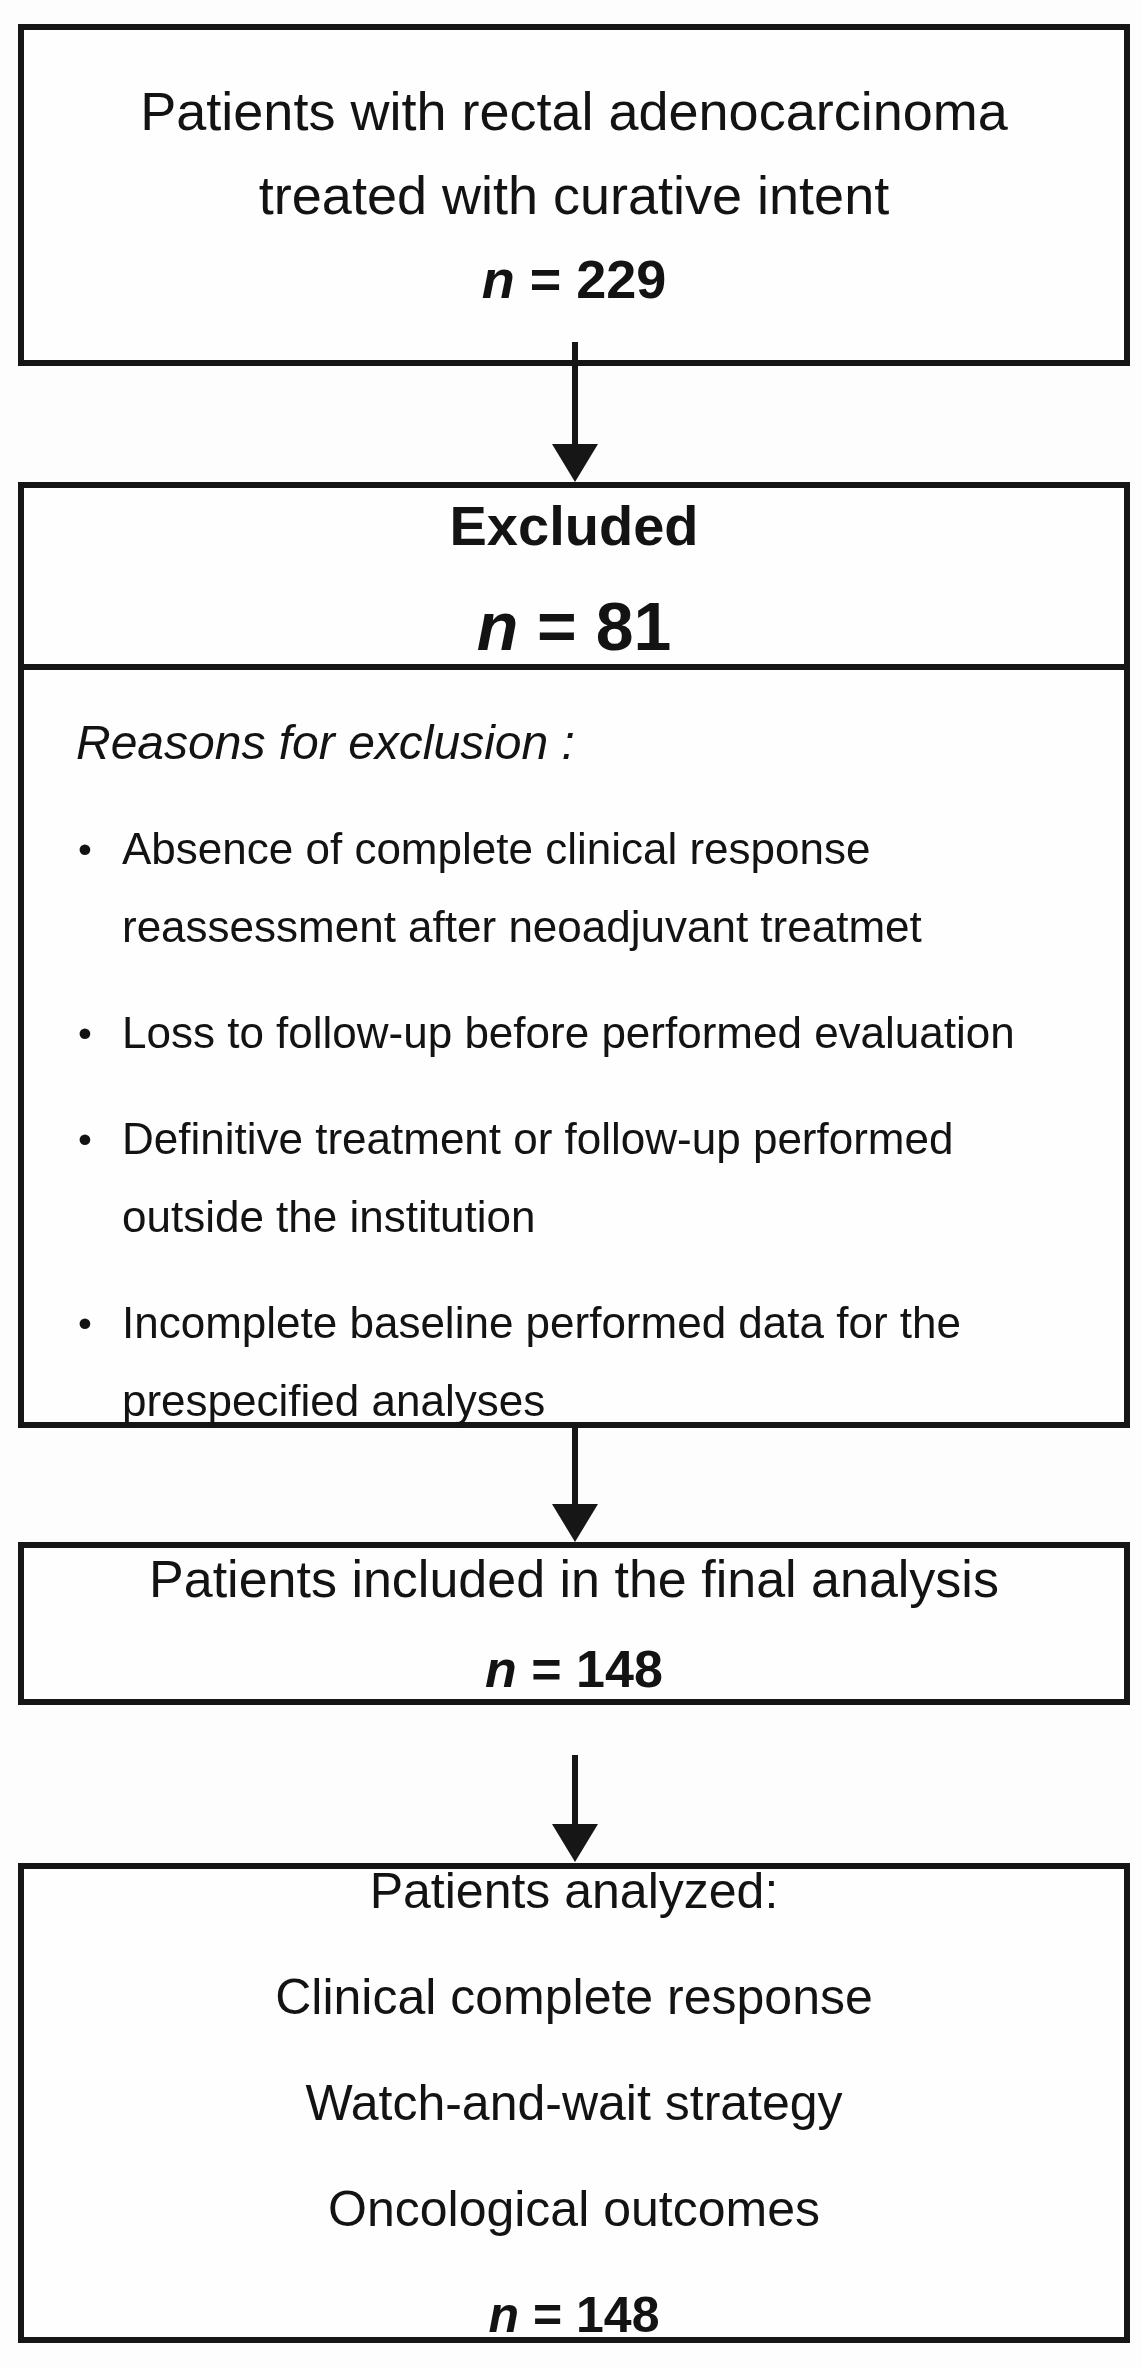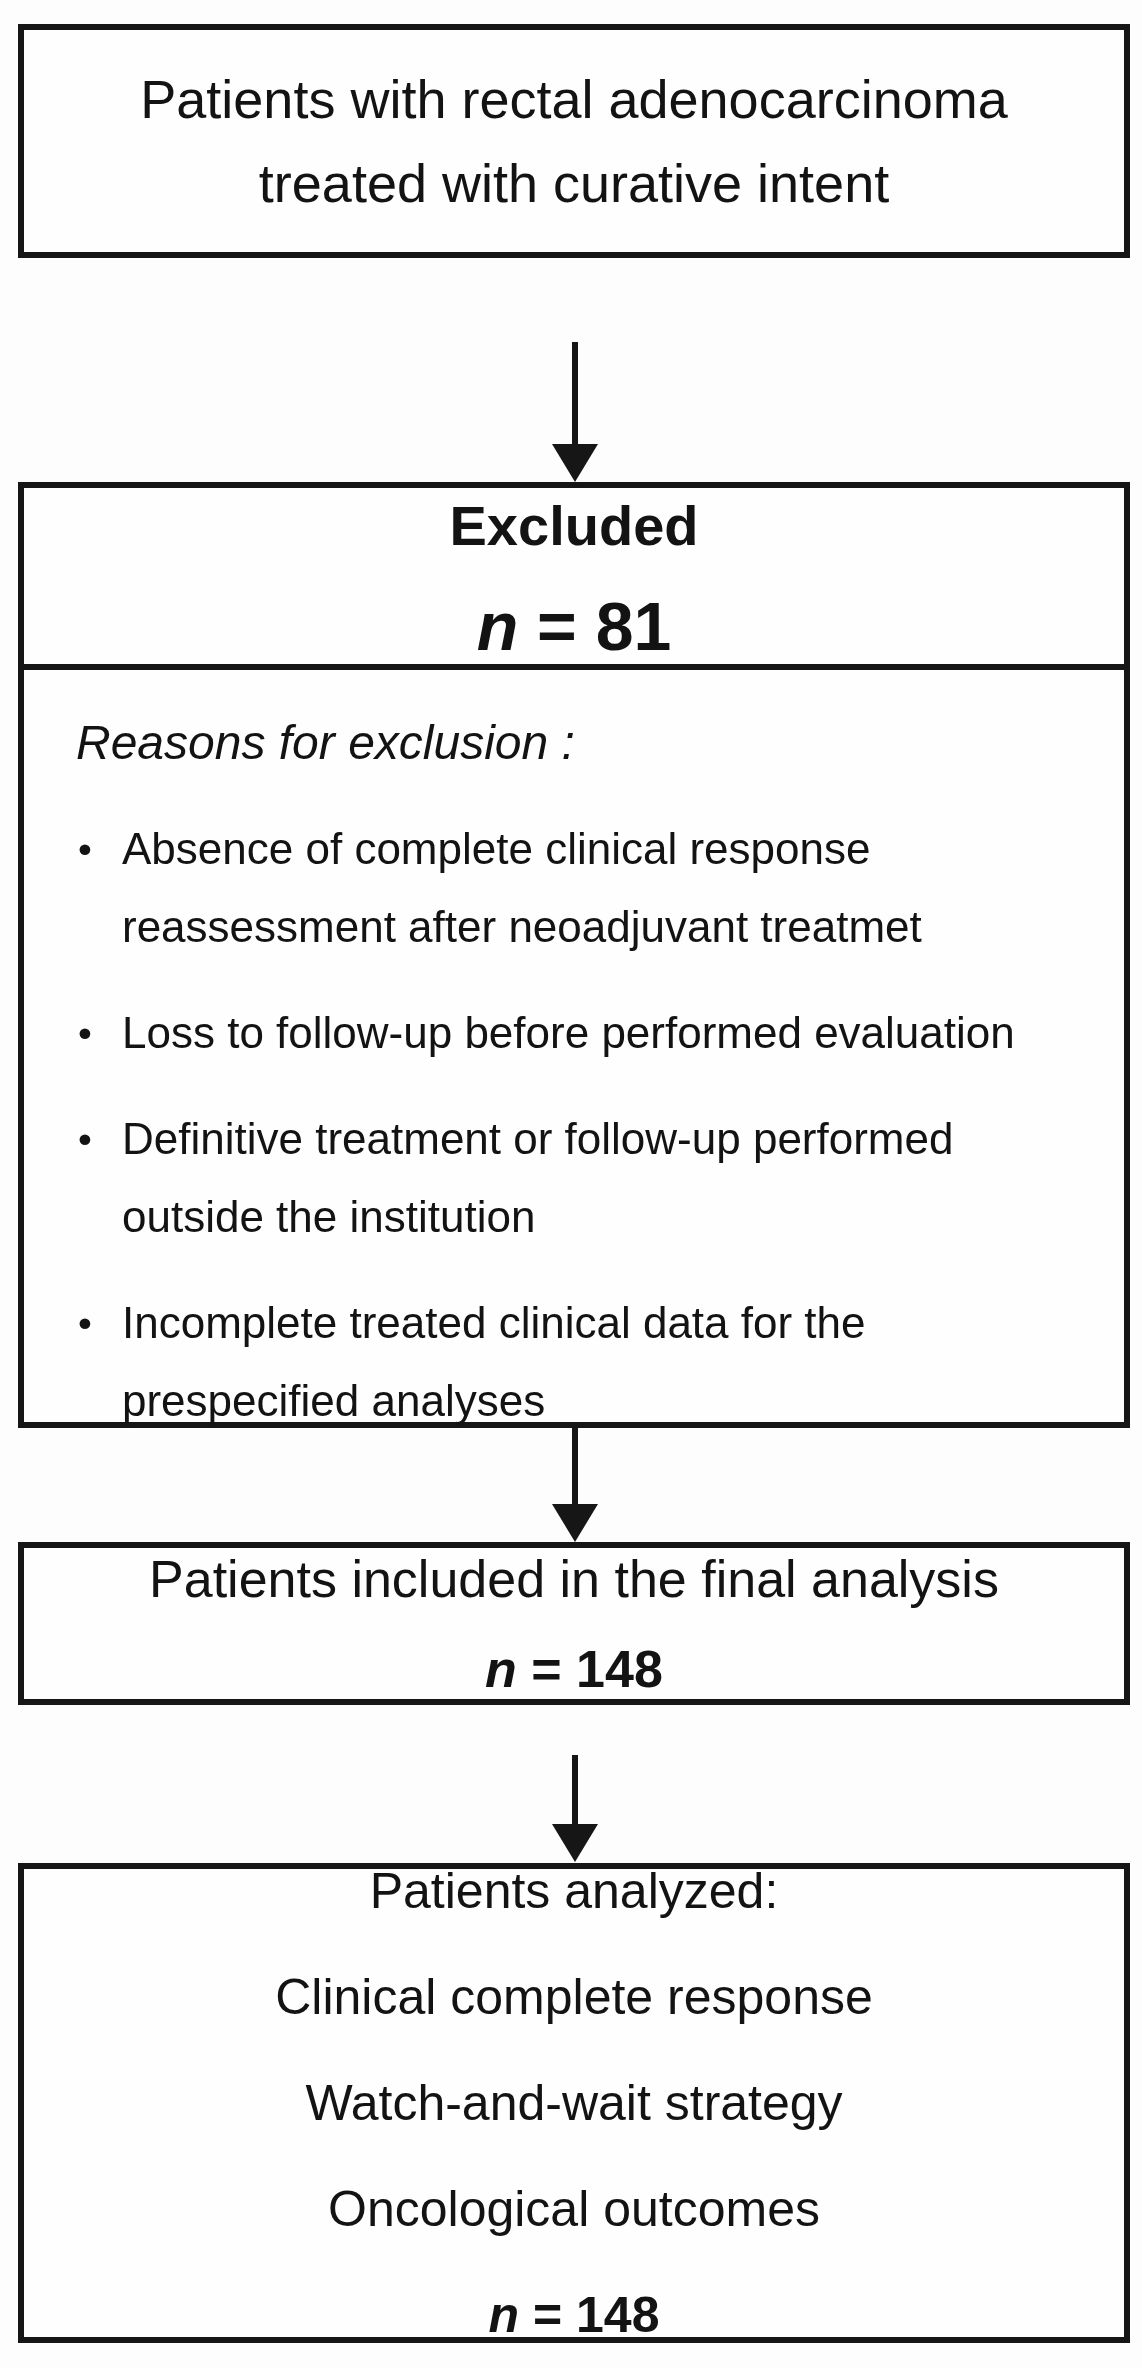--- a/index.html
+++ b/index.html
@@ -20,21 +20,21 @@
     left: 18px;
     width: 1112px;
     border: 6px solid #161616;
     background: #fefefe;
     display: flex;
     flex-direction: column;
     justify-content: center;
     align-items: center;
     text-align: center;
   }
-  .box1 { top: 24px;   height: 234px; }
+  .box1 { top: 24px;   height: 342px; }
   .box2 { top: 482px;  height: 946px; justify-content: flex-start; align-items: stretch; text-align: left; }
   .box3 { top: 1542px; height: 163px; }
   .box4 { top: 1863px; height: 480px; gap: 24px; }
 
   .line.lg  { font-size: 54px; line-height: 84px; font-weight: 400; }
   .line.md  { font-size: 52px; line-height: 90px; font-weight: 400; }
   .line.b4  { font-size: 50px; line-height: 82px; font-weight: 400; }
   .title-bold { font-weight: 700; }
 
   .count { font-weight: 700; }
@@ -103,39 +103,40 @@
   .a3 .head { top: 1824px; }
 </style>
 </head>
 <body>
 
 <div class="canvas">
 
   <section class="box box1">
     <div class="line lg">Patients with rectal adenocarcinoma</div>
     <div class="line lg">treated with curative intent</div>
+    <div class="line lg count"><i>n</i><span> = 229</span></div>
   </section>
 
   <div class="arrow a1">
     <div class="stem"></div>
     <div class="head"></div>
   </div>
 
   <section class="box box2">
     <div class="excl-header">
       <div class="excl-title">Excluded</div>
       <div class="excl-count count"><i>n</i><span> = 81</span></div>
     </div>
     <div class="excl-body">
       <div class="reasons-heading">Reasons for exclusion :</div>
       <ul class="reasons">
         <li>Absence of complete clinical response reassessment after neoadjuvant treatmet</li>
         <li>Loss to follow-up before performed evaluation</li>
         <li>Definitive treatment or follow-up performed outside the institution</li>
-        <li>Incomplete treated clinical data for the prespecified analyses</li>
+        <li>Incomplete baseline performed data for the prespecified analyses</li>
       </ul>
     </div>
   </section>
 
   <div class="arrow a2">
     <div class="stem"></div>
     <div class="head"></div>
   </div>
 
   <section class="box box3">

